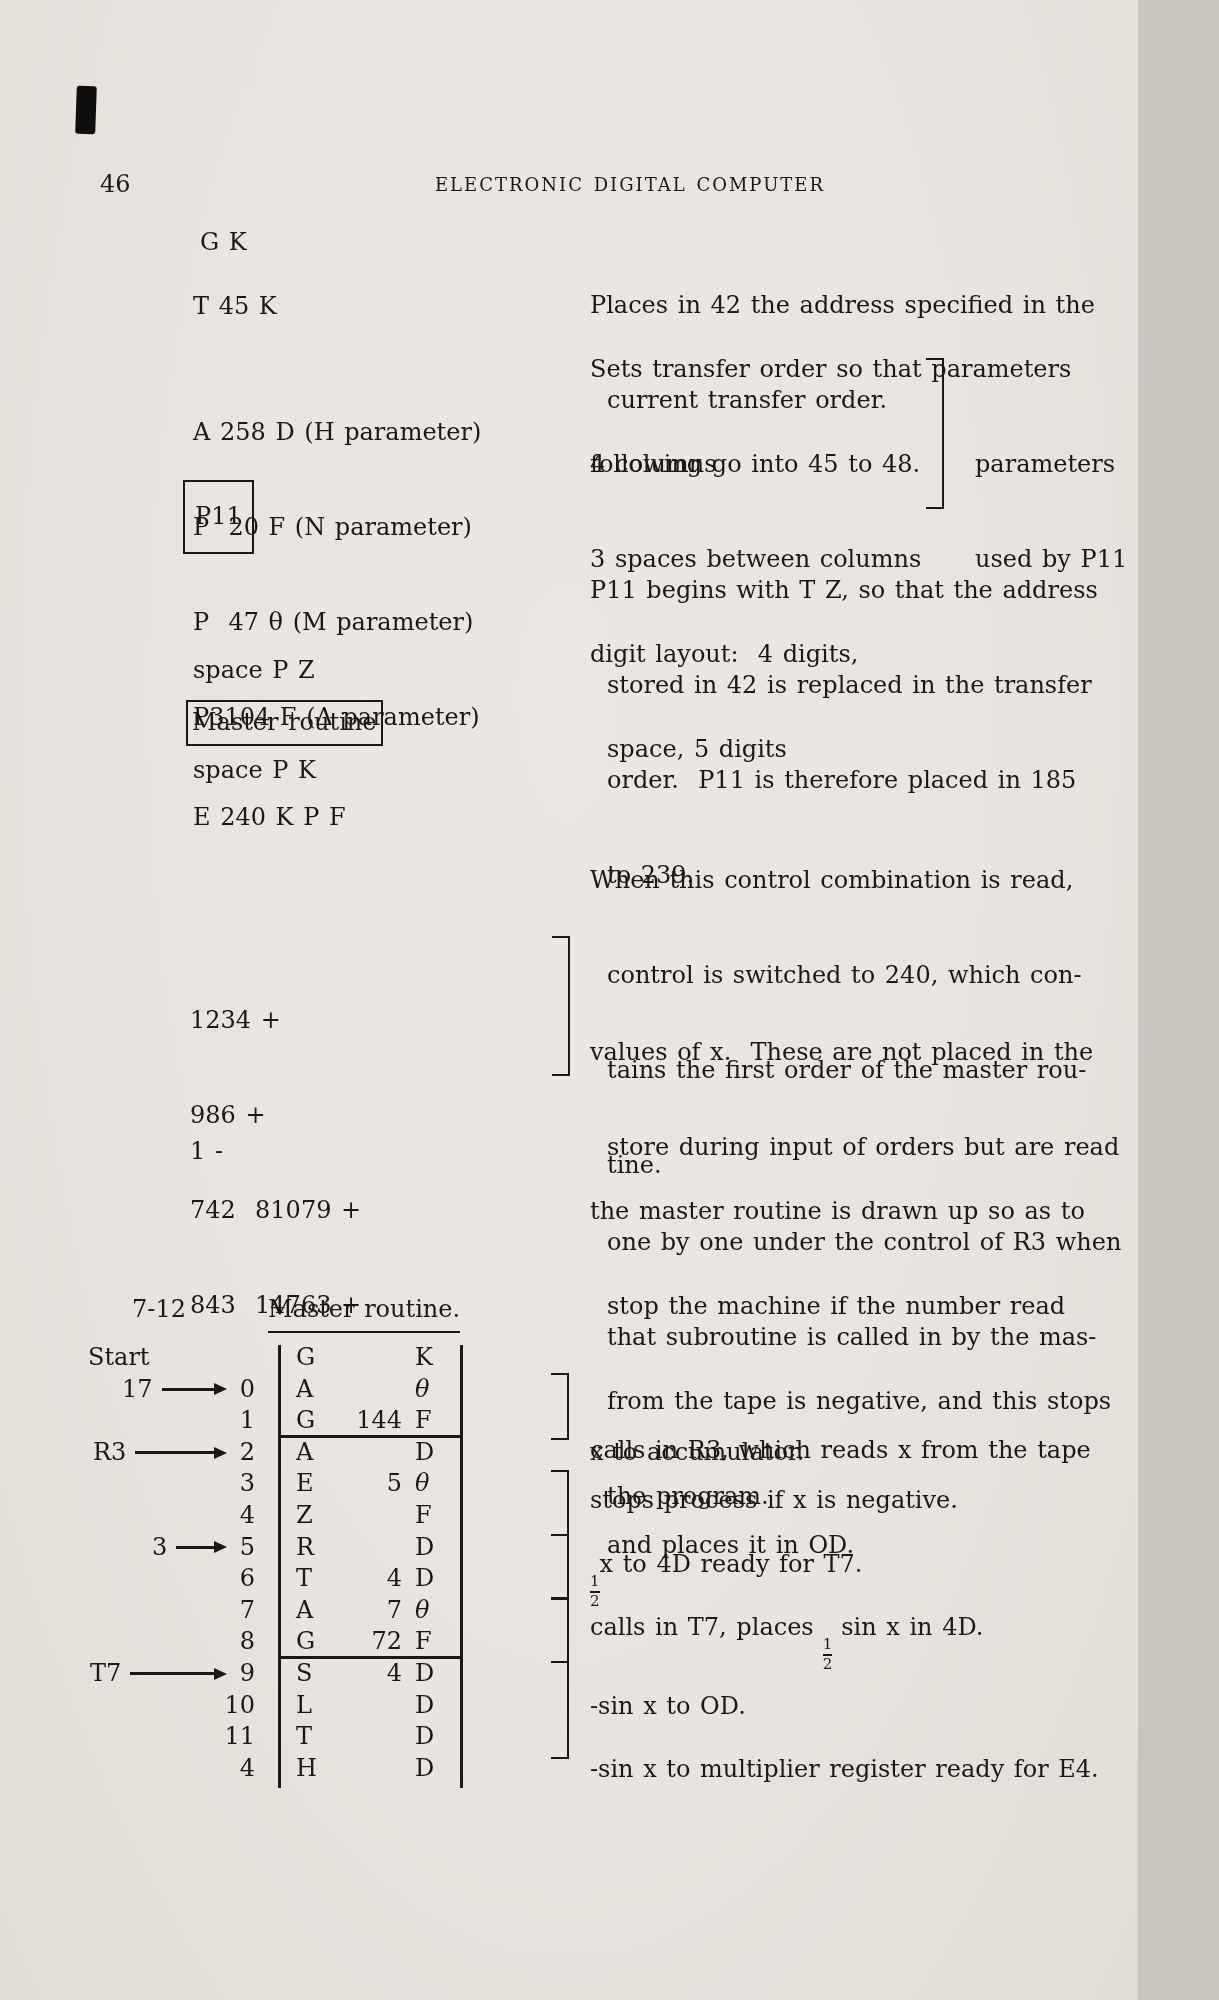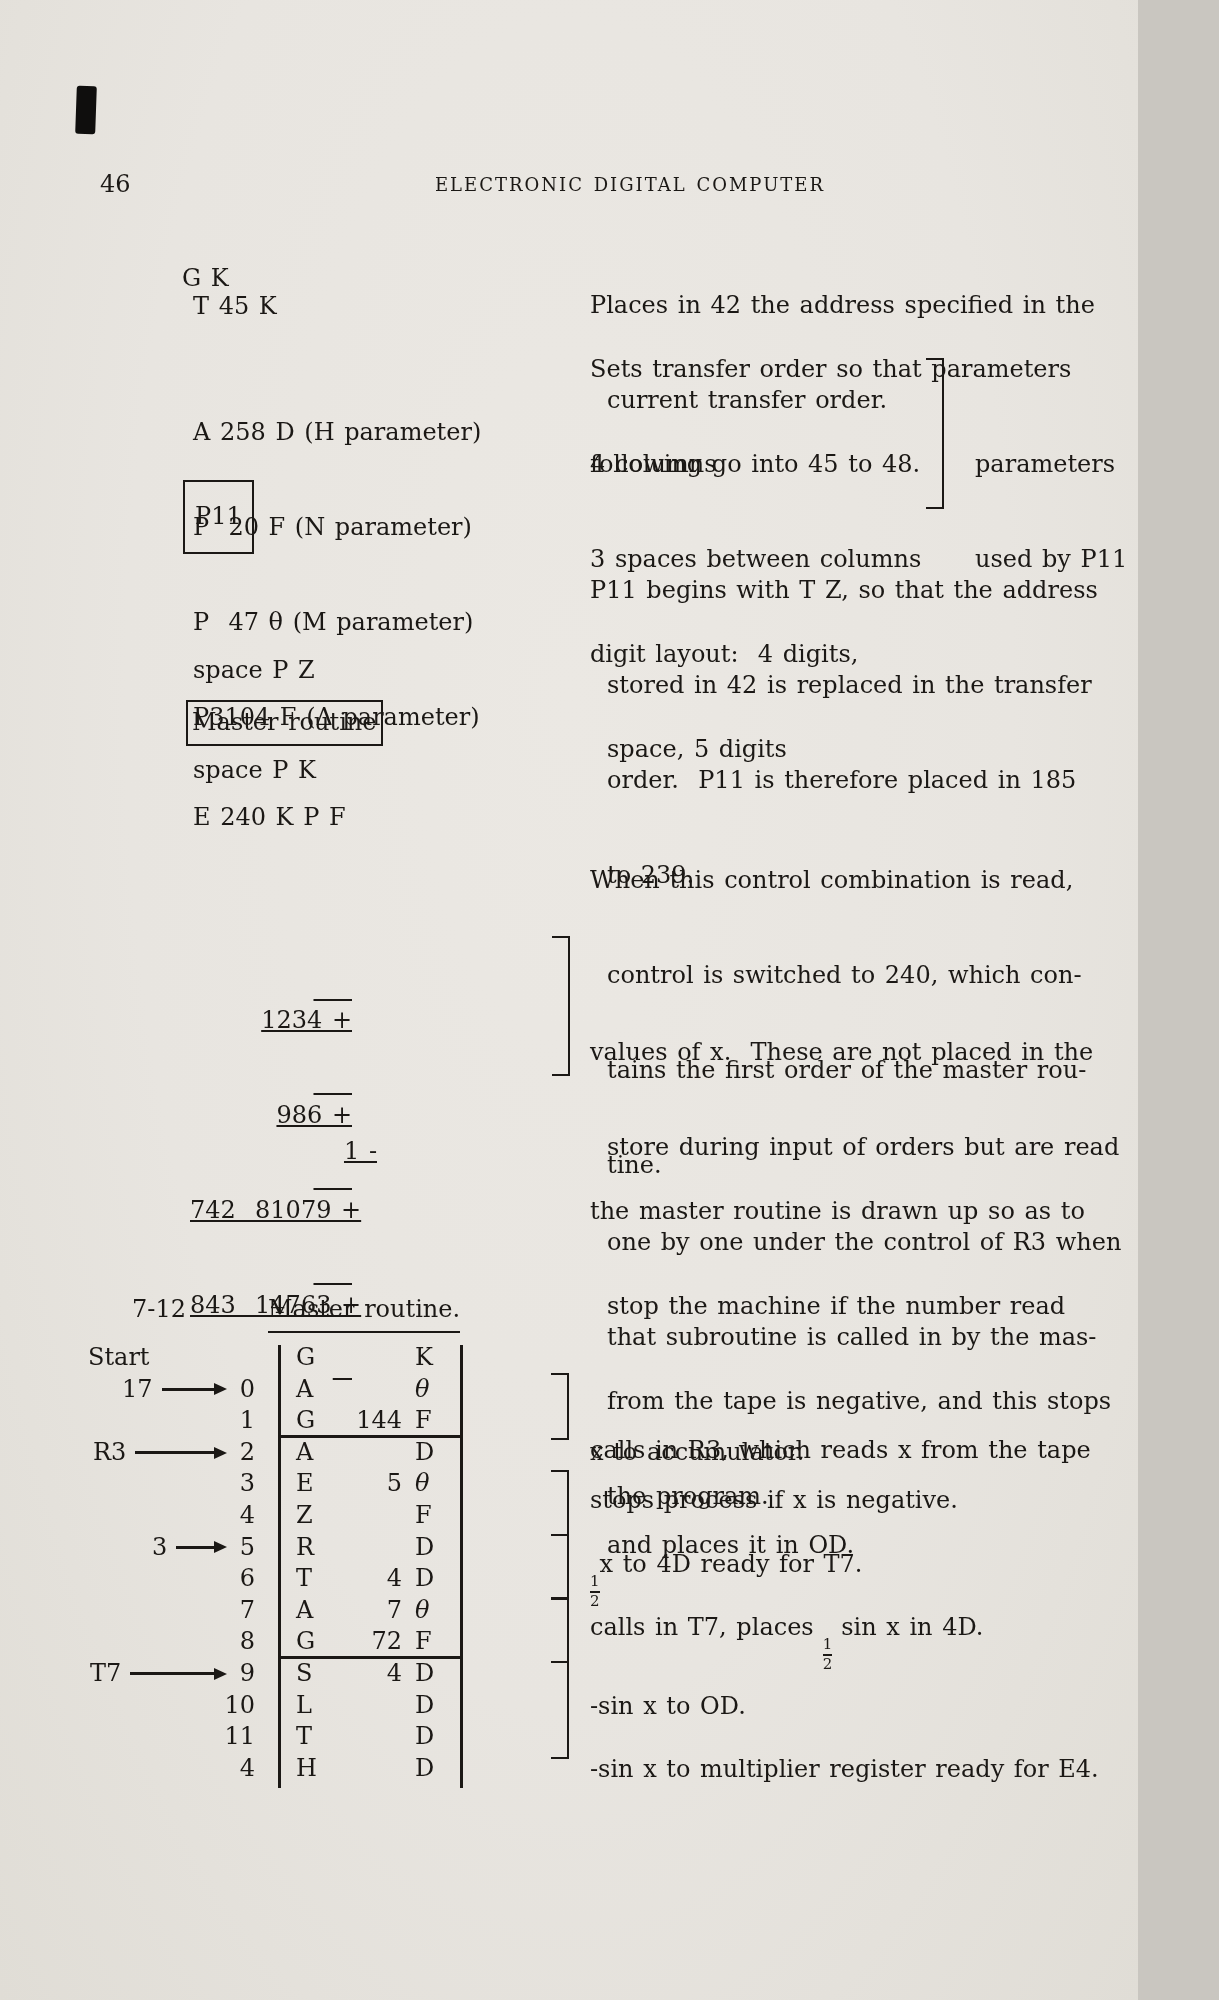--- a/index.html
+++ b/index.html
@@ -18,21 +18,21 @@
   .boxed{
     position:absolute; border:2px solid #1b1815;
     display:inline-flex; align-items:center; padding:0 4px;
   }
   .bracket-right{ 
     position:absolute; width:16px;
     border-top:2px solid #1b1815; border-bottom:2px solid #1b1815; border-right:2.5px solid #1b1815;
   }
   .vrule{position:absolute; width:2.5px; background:#1b1815;}
   .hrule{position:absolute; height:2.5px; background:#1b1815;}
-  .num-block{text-align:right;text-decoration:underline;}
+  .num-block{}
   .caption-underline{border-bottom:2px solid #1b1815; padding-bottom:5px;}
   
   #mr-table{position:absolute; left:0; top:1342px; width:1219px;}
   .trow{position:relative; height:31.6px;}
   .cell{position:absolute; top:0; height:31.6px; line-height:31.6px; white-space:pre;}
   .c-label{display:flex; align-items:center;}
   .c-num{left:180px; width:75px; text-align:right;}
   .c-op{left:296px; width:40px;}
   .c-addr{left:318px; width:84px; text-align:right;}
   .c-suf{left:415px; width:40px;}
@@ -49,21 +49,21 @@
 </head>
 <body>
 
 <div id="page">
 
   <div class="blob"></div>
 
   <div class="abs" style="left:100px; top:169px;">46</div>
   <div class="abs" style="left:360px; top:169px; width:540px; text-align:center; font-size:18px; letter-spacing:2px;">ELECTRONIC DIGITAL COMPUTER</div>
 
-  <div class="abs" style="left:182px; top:227px;margin-top:36px;">G K</div>
+  <div class="abs" style="left:200px; top:227px;">G K</div>
   <div class="abs" style="left:193px; top:291px;">T 45 K</div>
 
   <div class="abs" style="left:193px; top:354px;">
     <div class="ln">A 258 D (H parameter)</div>
     <div class="ln">P  20 F (N parameter)</div>
     <div class="ln">P  47 θ (M parameter)</div>
     <div class="ln">P3104 F (Δ parameter)</div>
   </div>
 
   <div class="boxed" style="left:183px; top:480px; height:38px; padding:16px 10px;">P11</div>

